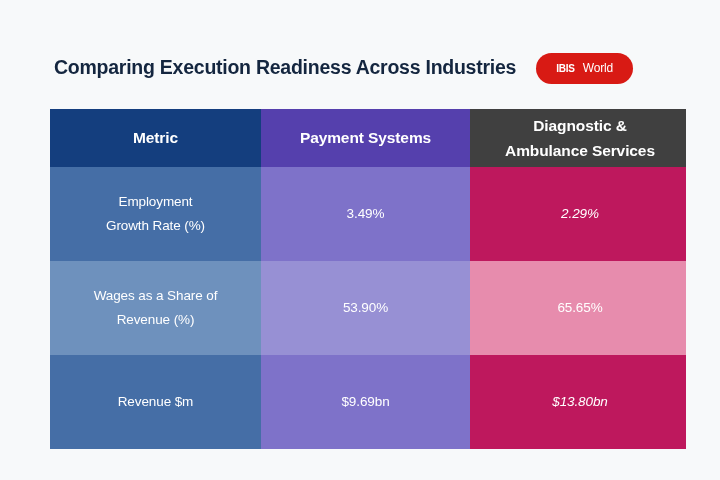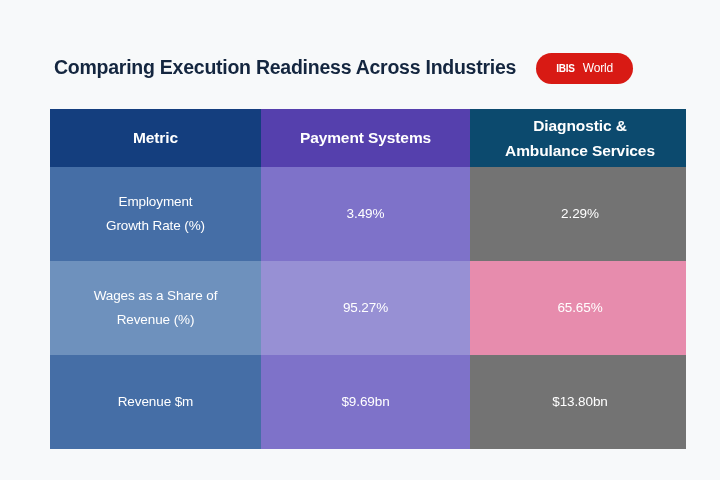--- a/index.html
+++ b/index.html
@@ -83,37 +83,37 @@
     vertical-align:middle;
     color:#ffffff;
     font-size:15.5px;
     font-weight:bold;
     line-height:1.12;
     padding:2px 8px;
     letter-spacing:-0.1px;
   }
   thead th.h-metric { background:#143E7E; }
   thead th.h-a      { background:#5540AD; }
-  thead th.h-b      { background:#0c4a6e; }
+  thead th.h-b      { background:#404040; }
 
   tbody td {
     height:58px;
     text-align:center;
     vertical-align:middle;
     color:#ffffff;
     font-size:13.5px;
     font-weight:400;
     line-height:1.22;
     padding:2px 10px;
     letter-spacing:-0.1px;
   }
   
   tbody tr.row-dark td.t-metric { background:#456EA6; }
   tbody tr.row-dark td.t-a      { background:#7E72C9; }
-  tbody tr.row-dark td.t-b      { background:#737373; }
+  tbody tr.row-dark td.t-b      { background:#be185d;font-style:italic; }
   
   tbody tr.row-light td.t-metric { background:#6E91BD; }
   tbody tr.row-light td.t-a      { background:#9790D4; }
   tbody tr.row-light td.t-b      { background:#E78CAD; }
 
   .cell-lines { display:block; }
 </style>
 </head>
 <body>
 
@@ -156,21 +156,21 @@
           </td>
           <td class="t-a">3.49%</td>
           <td class="t-b">2.29%</td>
         </tr>
 
         <tr class="row-light">
           <td class="t-metric">
             <span class="cell-lines">Wages as a Share of</span>
             <span class="cell-lines">Revenue (%)</span>
           </td>
-          <td class="t-a">95.27%</td>
+          <td class="t-a">53.90%</td>
           <td class="t-b">65.65%</td>
         </tr>
 
         <tr class="row-dark">
           <td class="t-metric">
             <span class="cell-lines">Revenue $m</span>
           </td>
           <td class="t-a">$9.69bn</td>
           <td class="t-b">$13.80bn</td>
         </tr>

